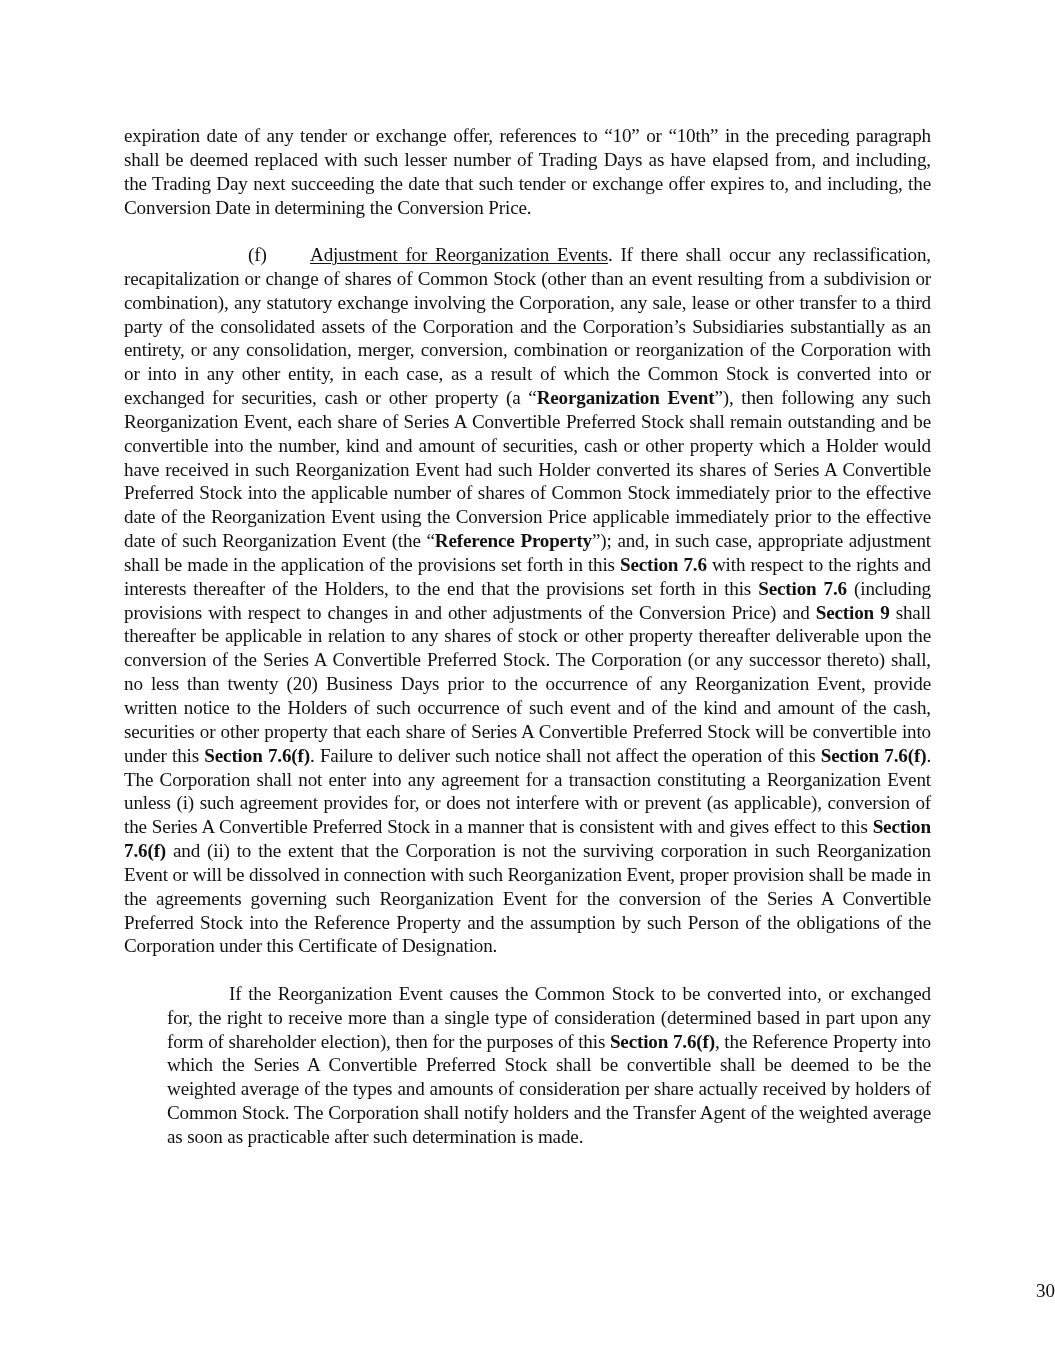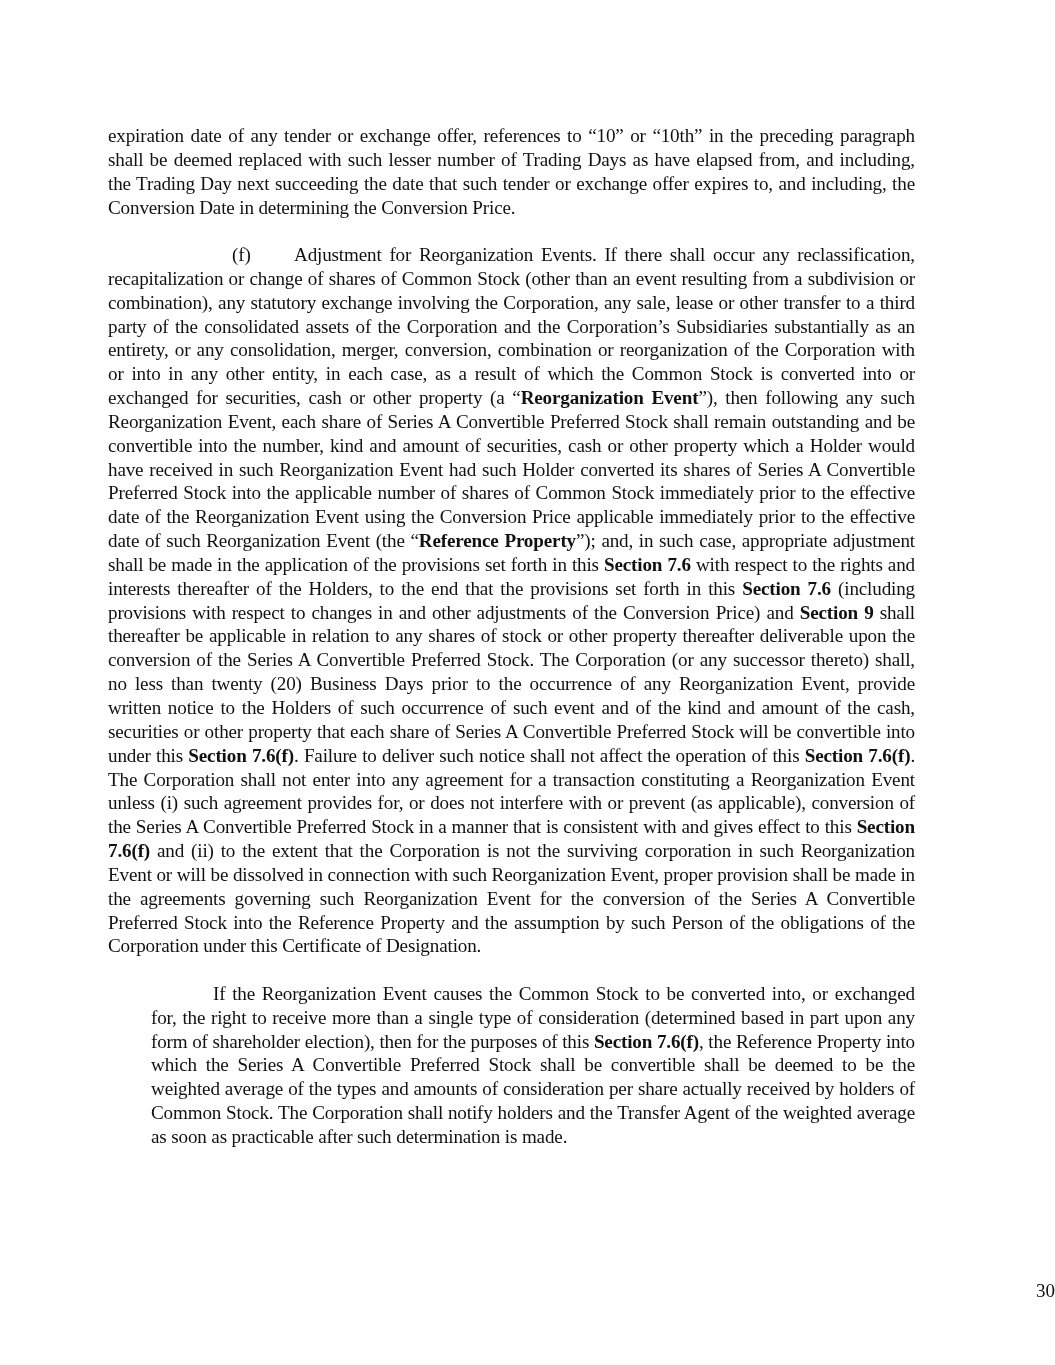--- a/index.html
+++ b/index.html
@@ -10,21 +10,21 @@
     body {
       width: 1055px;
       height: 1365px;
       position: relative;
       overflow: hidden;
       font-family: "Liberation Serif", "DejaVu Serif", serif;
       color: #111111;
     }
     .page {
       position: absolute;
-      left: 108px;
+      left: 124px;
       top: 124px;
       width: 807px;
     }
     .para {
       margin: 0;
       font-size: 19.1px;
       line-height: 23.85px;
       text-align: justify;
       text-align-last: left;
       letter-spacing: -0.15px;
@@ -36,20 +36,21 @@
       text-indent: 62px;
       margin-left: 43px;
     }
     .sub-label {
       display: inline-block;
       text-indent: 0;
       margin-left: 124px;
       width: 62px;
     }
     .heading-u {
+      text-decoration: underline;
       text-underline-offset: 2px;
       text-decoration-thickness: 1px;
     }
     b {
       font-weight: bold;
       font-family: Liberation Serif, serif;
     }
     .page-number {
       position: absolute;
       left: 0;

